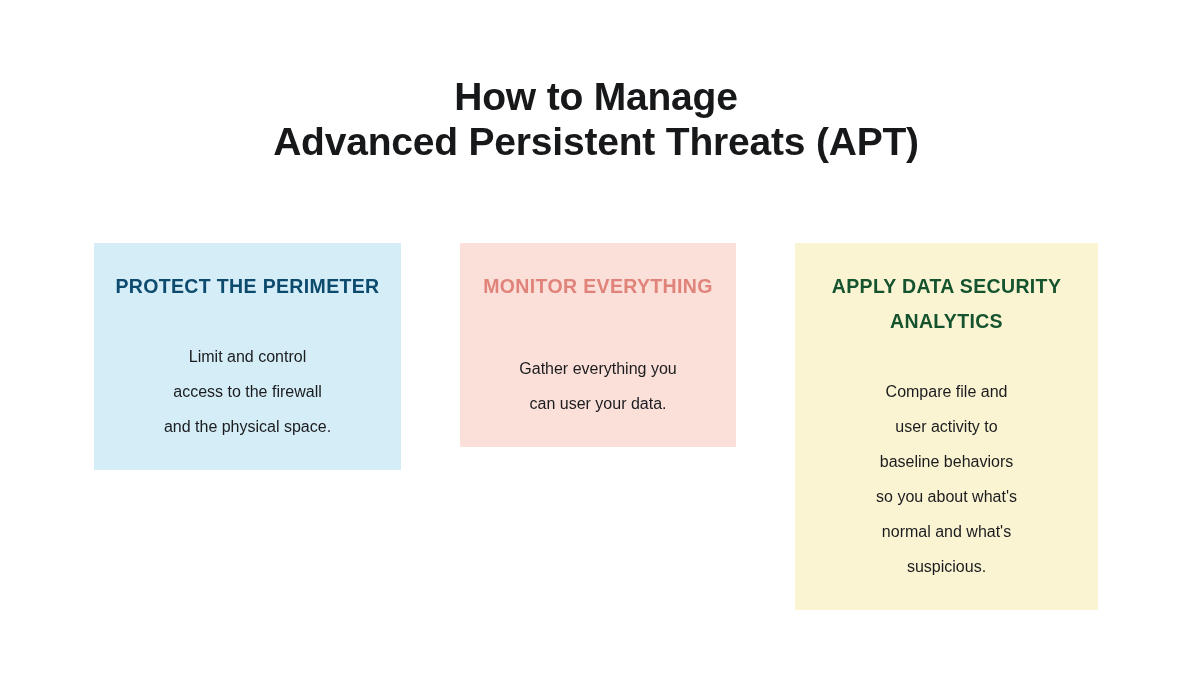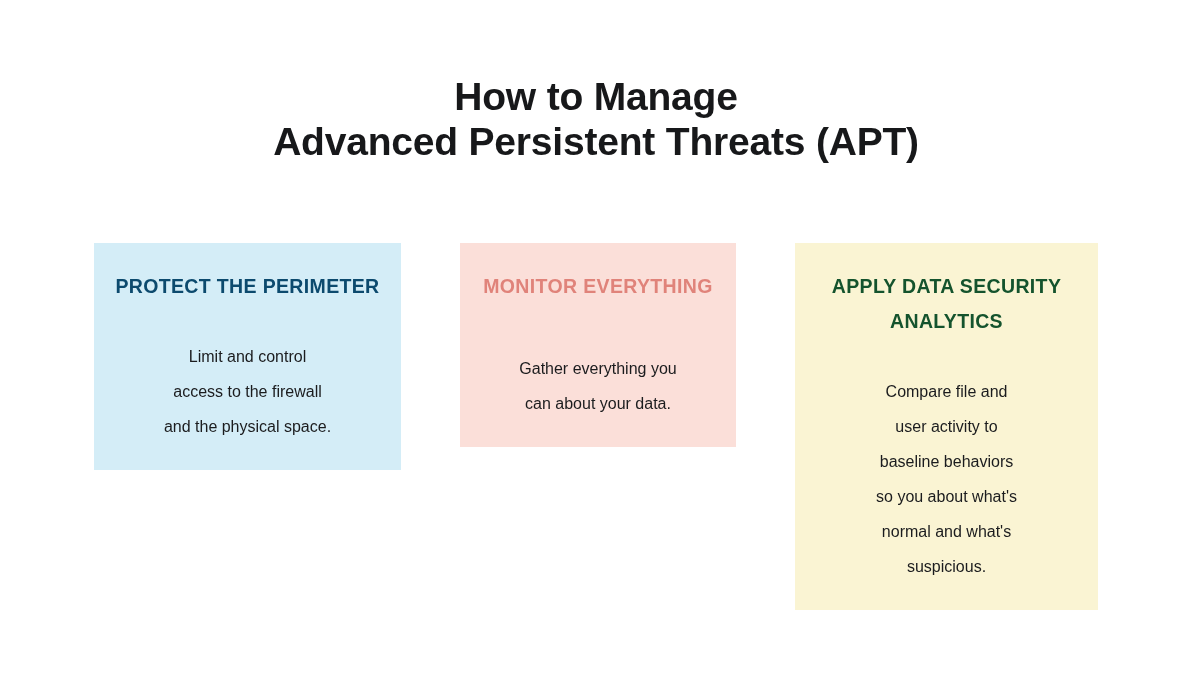--- a/index.html
+++ b/index.html
@@ -115,21 +115,21 @@
       </div>
     </div>
 
     <div class="card card-2">
       <div class="card-heading">
         <span class="bl">MONITOR</span>
         <span class="bl">EVERYTHING</span>
       </div>
       <div class="card-body">
         <span class="bl">Gather everything you</span>
-        <span class="bl">can about your data.</span>
+        <span class="bl">can user your data.</span>
       </div>
     </div>
 
     <div class="card card-3">
       <div class="card-heading">
         <span class="bl">APPLY DATA</span>
         <span class="bl">SECURITY ANALYTICS</span>
       </div>
       <div class="card-body">
         <span class="bl">Compare file and</span>

